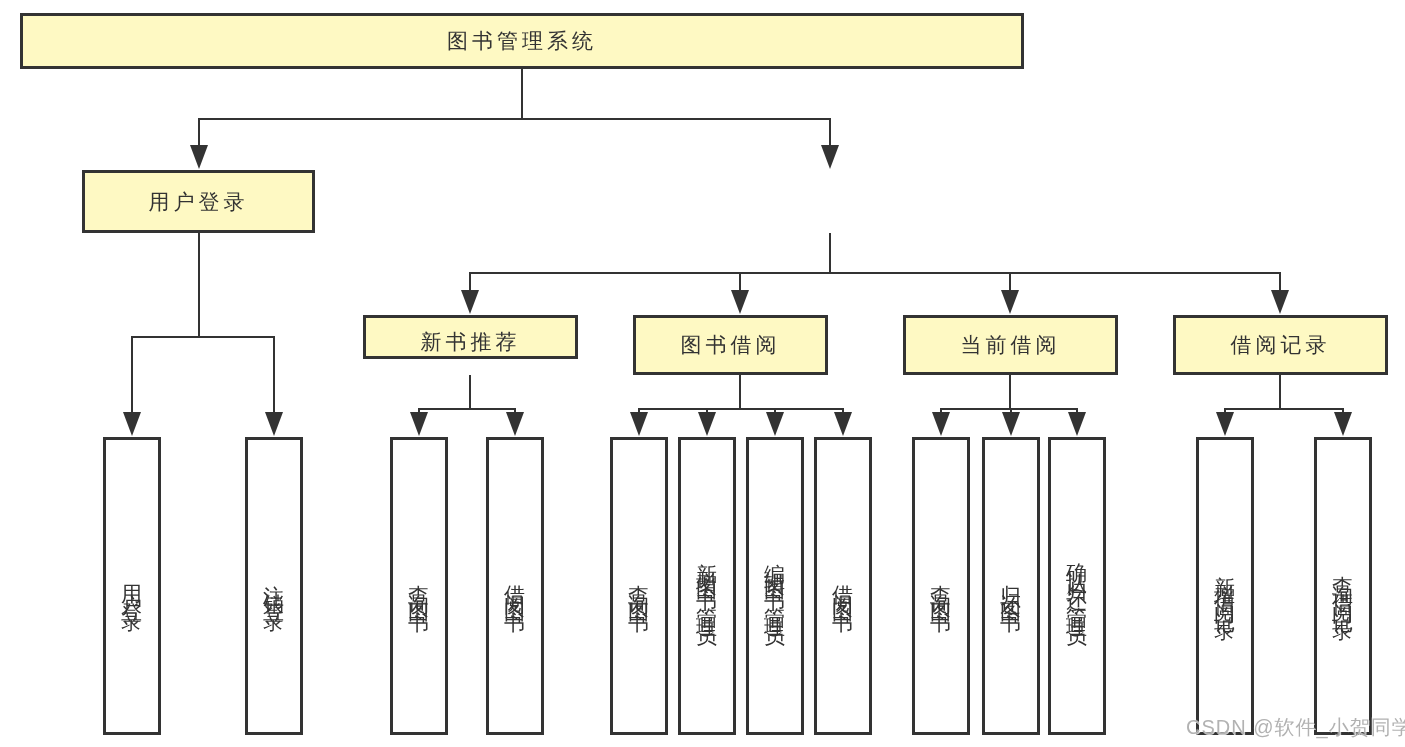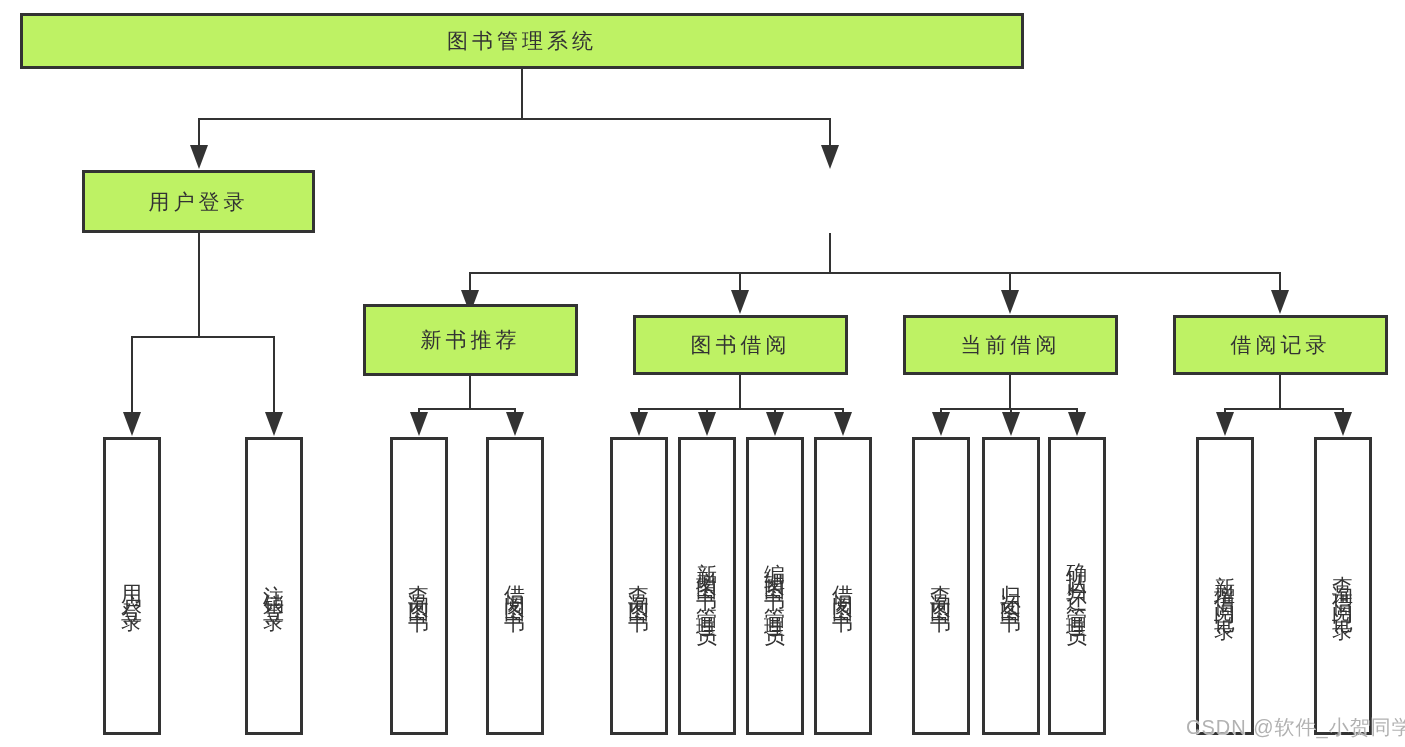--- a/index.html
+++ b/index.html
@@ -1,21 +1,21 @@
 <!DOCTYPE html>
 <html><head>
 <meta charset="utf-8">
 <style>
   html,body{margin:0;padding:0;background:#ffffff;}
   .canvas{
     position:relative;width:1405px;height:747px;background:#ffffff;
     font-family:"Liberation Sans","DejaVu Sans",sans-serif;overflow:hidden;
   }
   .node{
-    position:absolute;box-sizing:border-box;border:3px solid #333333;background:#bef264;
+    position:absolute;box-sizing:border-box;border:3px solid #333333;background:#fef9c3;
     display:flex;align-items:center;justify-content:center;
     font-size:21px;color:#333333;letter-spacing:4px;white-space:nowrap;
   }
   .leaf{
     position:absolute;box-sizing:border-box;border:3px solid #333333;background:#ffffff;
     width:58px;height:298px;top:437px;
     display:flex;align-items:center;justify-content:center;
   }
   .leaf .vtext{
     writing-mode:vertical-rl;text-orientation:mixed;
@@ -66,24 +66,24 @@
   <div class="hline" style="left:469px;top:272px;width:812px;"></div>
   <div class="vline" style="left:469px;top:272px;height:22px;"></div>
   <div class="tri" style="left:461px;top:290px;"></div>
   <div class="vline" style="left:739px;top:272px;height:22px;"></div>
   <div class="tri" style="left:731px;top:290px;"></div>
   <div class="vline" style="left:1009px;top:272px;height:22px;"></div>
   <div class="tri" style="left:1001px;top:290px;"></div>
   <div class="vline" style="left:1279px;top:272px;height:22px;"></div>
   <div class="tri" style="left:1271px;top:290px;"></div>
 
-  <div class="node" style="left:363px;top:304px;width:215px;height:72px;">
+  <div class="node" style="left:363px;top:315px;width:215px;height:44px;align-items:flex-end;">
     <span>新书推荐</span>
   </div>
-  <div class="node" style="left:633px;top:315px;width:215px;height:60px;">
+  <div class="node" style="left:633px;top:315px;width:195px;height:60px;">
     <span>图书借阅</span>
   </div>
   <div class="node" style="left:903px;top:315px;width:215px;height:60px;">
     <span>当前借阅</span>
   </div>
   <div class="node" style="left:1173px;top:315px;width:215px;height:60px;">
     <span>借阅记录</span>
   </div>
 
   <div class="vline" style="left:469px;top:375px;height:33px;"></div>

